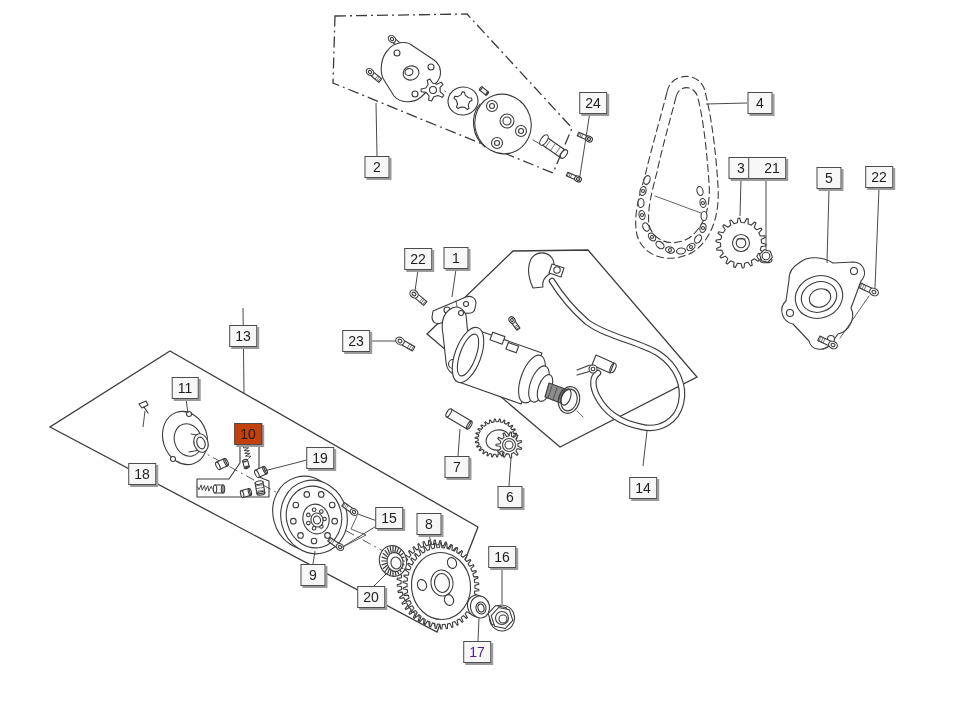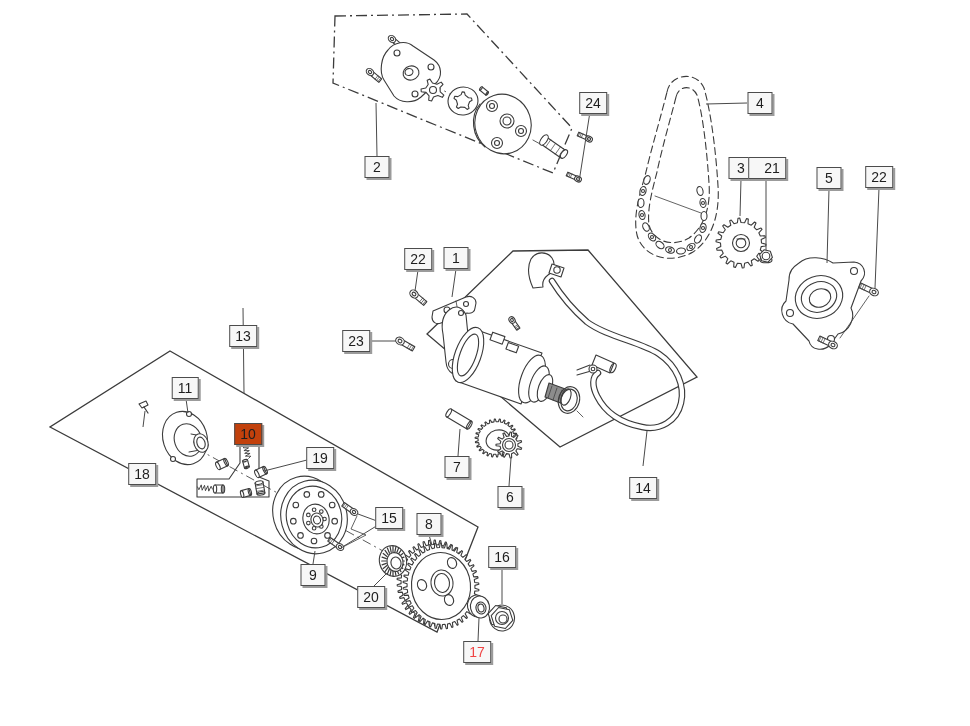--- a/index.html
+++ b/index.html
@@ -399,14 +399,14 @@
     <div class="callout" style="left: 248px; top: 434px; background: #c2410c; border: 1px solid rgb(76, 76, 76); box-shadow: rgb(155, 155, 155) 2px 2px 0px; color: rgb(30, 30, 30); text-align: center;">10</div>
     <div class="callout" style="left: 320px; top: 458px; background: rgb(247, 247, 247); border: 1px solid rgb(76, 76, 76); box-shadow: rgb(155, 155, 155) 2px 2px 0px; color: rgb(30, 30, 30);">19</div>
     <div class="callout" style="left: 457px; top: 467px; background: rgb(247, 247, 247); border: 1px solid rgb(76, 76, 76); box-shadow: rgb(155, 155, 155) 2px 2px 0px; color: rgb(30, 30, 30);">7</div>
     <div class="callout" style="left: 510px; top: 497px; background: rgb(247, 247, 247); border: 1px solid rgb(76, 76, 76); box-shadow: rgb(155, 155, 155) 2px 2px 0px; color: rgb(30, 30, 30);">6</div>
     <div class="callout" style="left: 643px; top: 477px; background: rgb(247, 247, 247); border: 1px solid rgb(76, 76, 76); box-shadow: rgb(155, 155, 155) 2px 2px 0px; color: rgb(30, 30, 30); margin-top: 11px;">14</div>
     <div class="callout" style="left: 313px; top: 575px; background: rgb(247, 247, 247); border: 1px solid rgb(76, 76, 76); box-shadow: rgb(155, 155, 155) 2px 2px 0px; color: rgb(30, 30, 30);">9</div>
     <div class="callout" style="left: 389px; top: 518px; background: rgb(247, 247, 247); border: 1px solid rgb(76, 76, 76); box-shadow: rgb(155, 155, 155) 2px 2px 0px; color: rgb(30, 30, 30);">15</div>
     <div class="callout" style="left: 371px; top: 597px; background: rgb(247, 247, 247); border: 1px solid rgb(76, 76, 76); box-shadow: rgb(155, 155, 155) 2px 2px 0px; color: rgb(30, 30, 30);">20</div>
     <div class="callout" style="left: 429px; top: 524px; background: rgb(247, 247, 247); border: 1px solid rgb(76, 76, 76); box-shadow: rgb(155, 155, 155) 2px 2px 0px; color: rgb(30, 30, 30);">8</div>
     <div class="callout" style="left: 502px; top: 557px; background: rgb(247, 247, 247); border: 1px solid rgb(76, 76, 76); box-shadow: rgb(155, 155, 155) 2px 2px 0px; color: rgb(30, 30, 30);">16</div>
-    <div class="callout" style="left: 477px; top: 652px; background: rgb(247, 247, 247); border: 1px solid rgb(76, 76, 76); box-shadow: rgb(155, 155, 155) 2px 2px 0px; color: #ef4444;">17</div>
+    <div class="callout" style="left: 477px; top: 652px; background: rgb(247, 247, 247); border: 1px solid rgb(76, 76, 76); box-shadow: rgb(155, 155, 155) 2px 2px 0px; color: #4c1d95;">17</div>
   </div>
 
 </body></html>

